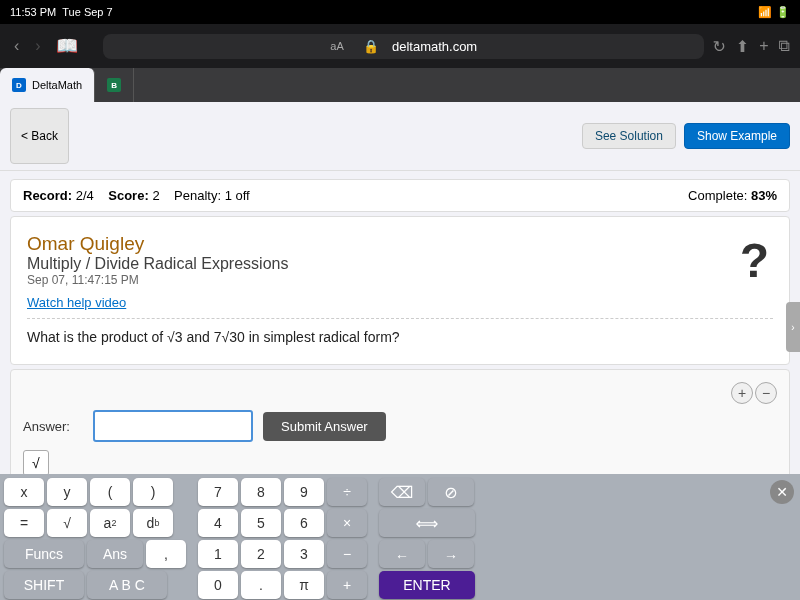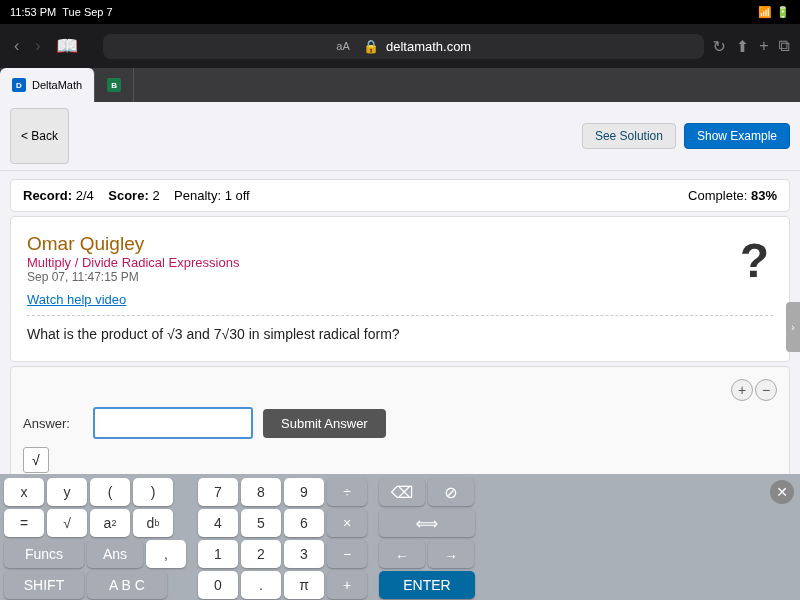--- a/index.html
+++ b/index.html
@@ -37,21 +37,21 @@
       padding: 2px 4px;
     }
     .url-bar {
       flex: 1;
       background: #2c2c2e;
       border-radius: 8px;
       padding: 5px 12px;
       display: flex;
       align-items: center;
       justify-content: center;
-      gap: 6px;
+      gap: 12px;
       color: #fff;
       font-size: 13px;
       margin-left: 12px;
     }
     .url-bar-actions {
       display: flex;
       gap: 10px;
       align-items: center;
     }
     .url-action-btn {
@@ -163,22 +163,22 @@
       border-radius: 4px;
       padding: 16px;
       position: relative;
     }
     .student-name {
       font-size: 19px;
       color: #a16207;
       font-weight: 500;
     }
     .subject-line {
-      font-size: 13px;
-      color: #be185d;
+      font-size: 16px;
+      color: #404040;
     }
     .date-line {
       font-size: 12px;
       color: #666;
     }
     .help-link {
       font-size: 13px;
       color: #0070c9;
       text-decoration: underline;
       cursor: pointer;
@@ -331,21 +331,21 @@
       box-shadow: 0 1px 2px rgba(0,0,0,0.3);
       min-height: 28px;
       min-width: 40px;
       padding: 0 4px;
     }
     .kb-key.dark {
       background: #a8adb5;
       color: #fff;
     }
     .kb-key.blue {
-      background: #0369a1;
+      background: #4c1d95;
       color: #fff;
     }
     .kb-key.wide {
       min-width: 80px;
     }
     .kb-key.medium {
       min-width: 56px;
     }
     .kb-section-divider {
       width: 4px;

